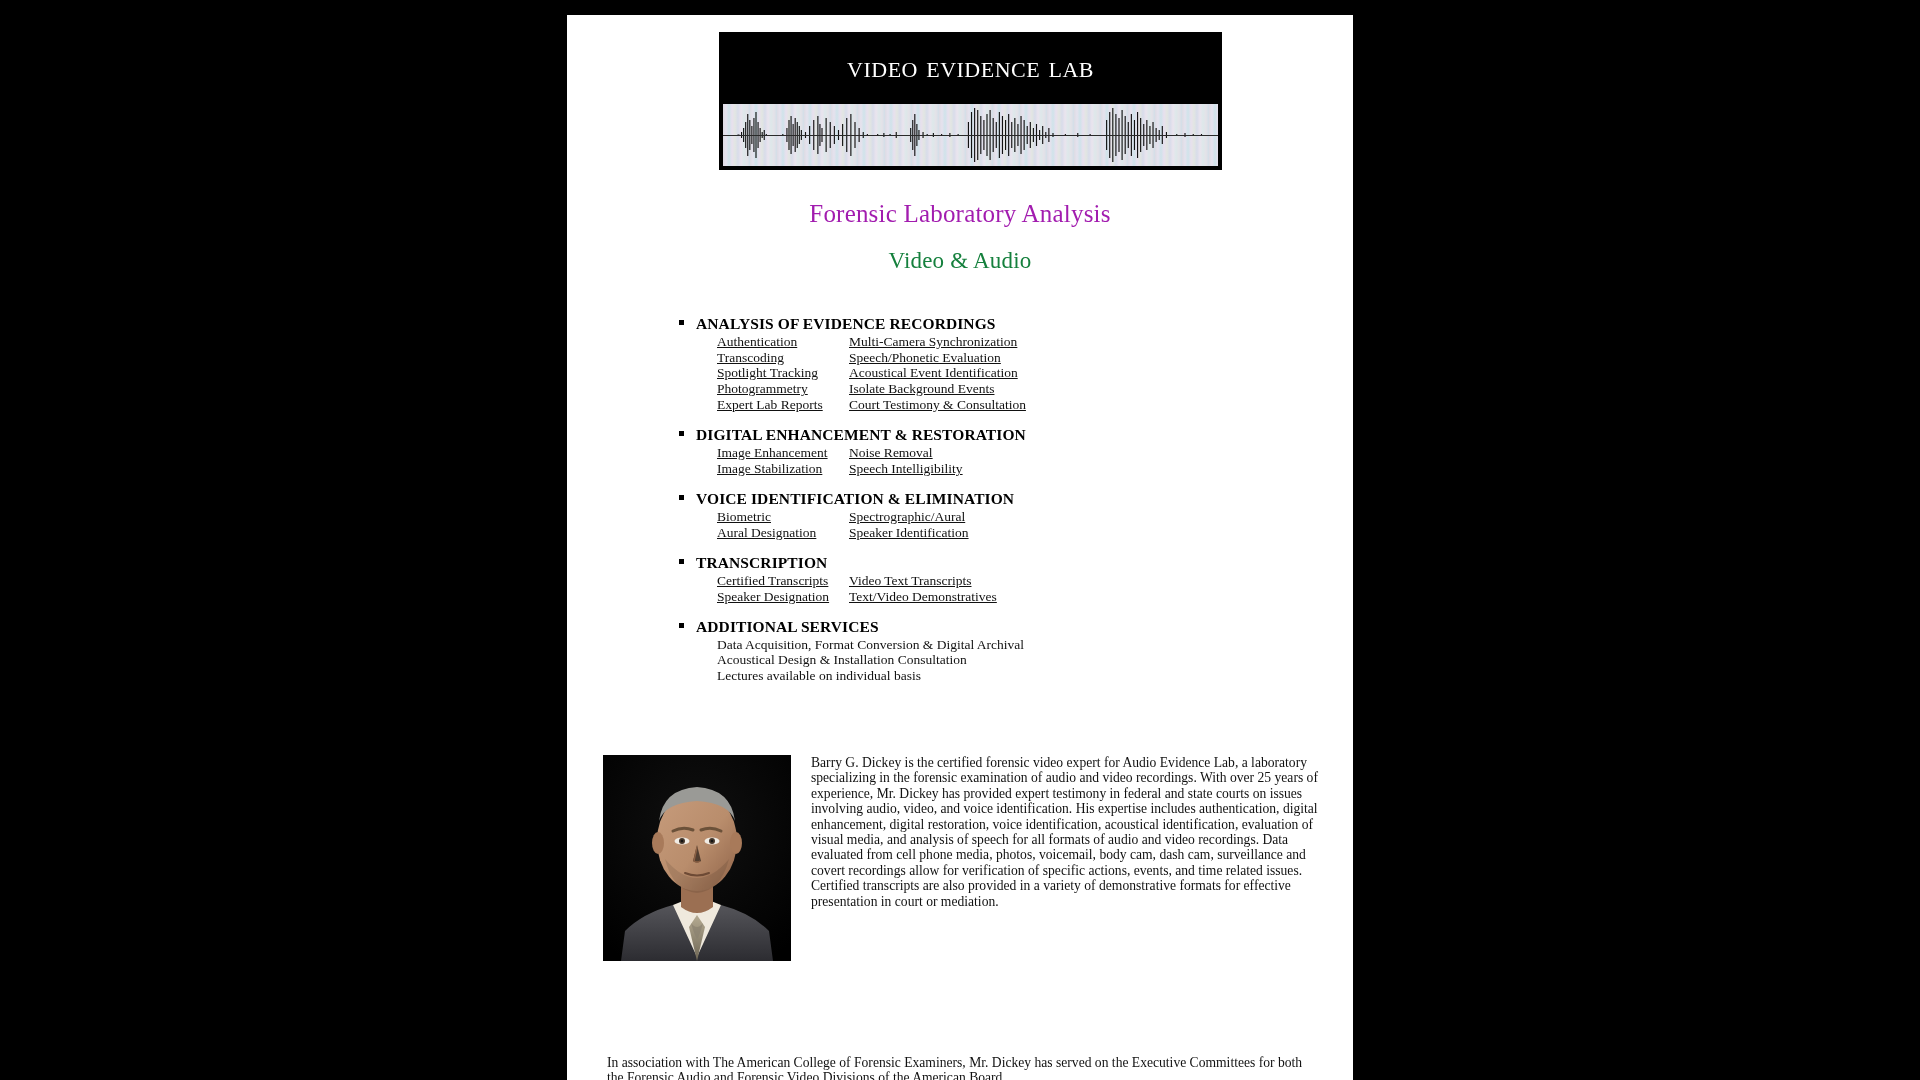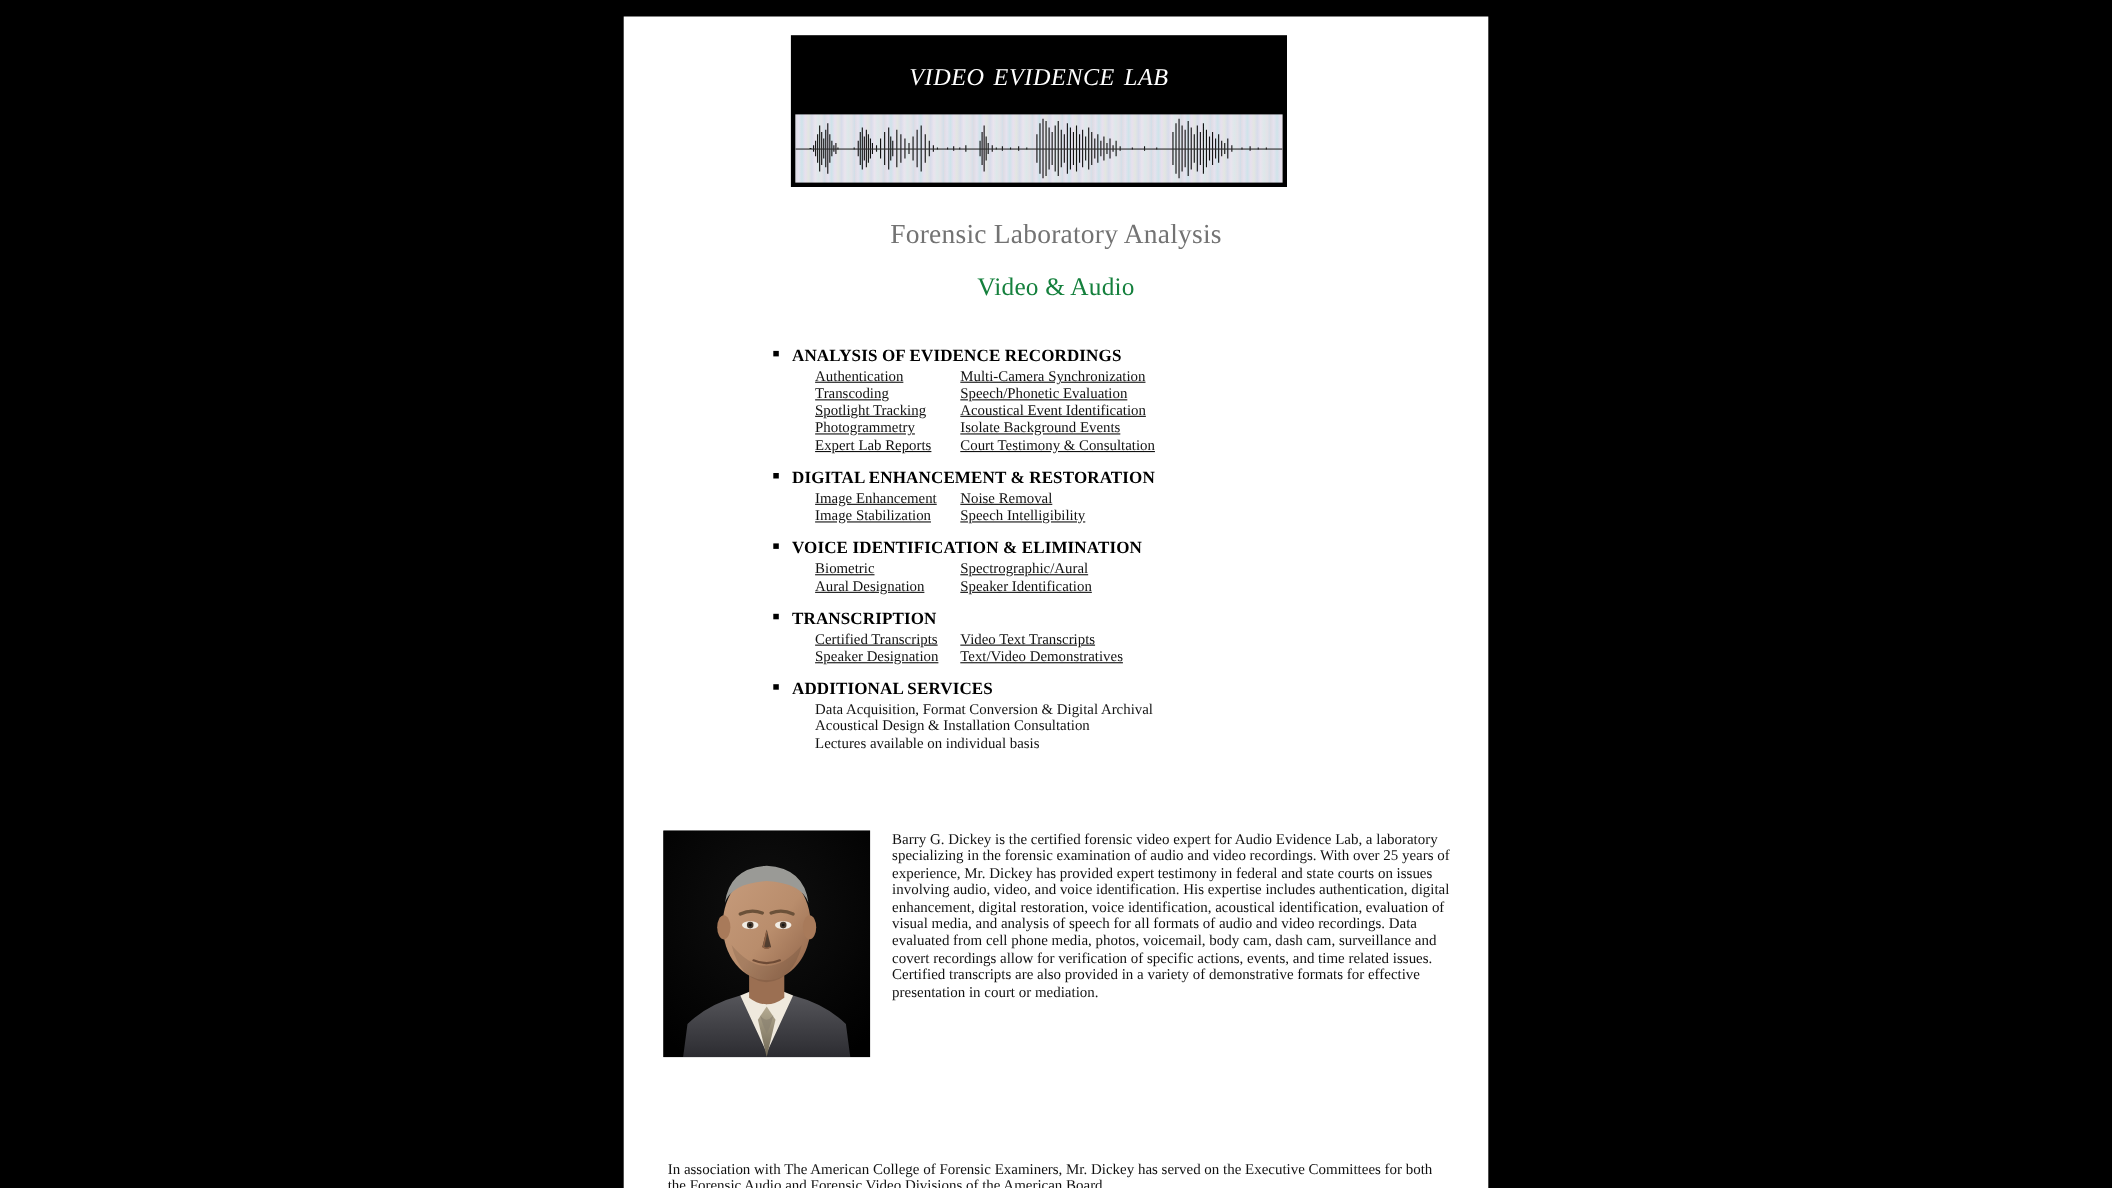--- a/index.html
+++ b/index.html
@@ -30,25 +30,24 @@
     height: 1065px;
     background: #ffffff;
     overflow: hidden;
   }
 
   
   .banner {
     position: absolute;
     left: 152px;
     top: 17px;
-    width: 451px;
+    width: 503px;
     height: 138px;
     background: #000000;
     padding: 4px;
-    font-style: italic;
   }
   .banner-title-bar {
     height: 62px;
     background: #000000;
     display: flex;
     align-items: center;
     justify-content: center;
   }
   .banner-title {
     color: #ffffff;
@@ -83,40 +82,39 @@
   }
   .wf-svg { position: absolute; inset: 0; width: 100%; height: 100%; }
 
   
   .doc-title {
     position: absolute;
     left: 0; right: 0;
     top: 185px;
     text-align: center;
     font-size: 25px;
-    color: #737373;
+    color: #a21caf;
     letter-spacing: 0.2px;
   }
   .doc-subtitle {
     position: absolute;
     left: 0; right: 0;
     top: 233px;
     text-align: center;
     font-size: 23px;
     color: #15803d;
     letter-spacing: 0.2px;
   }
 
   
   .services {
     position: absolute;
     left: 0;
     top: 300px;
     width: 786px;
-    padding-left: 24px;
   }
   .svc-section { margin-bottom: 5px; }
   .svc-head-row {
     display: flex;
     align-items: baseline;
     padding-left: 112px;
   }
   .bullet-square {
     width: 5px; height: 5px;
     background: #000000;

